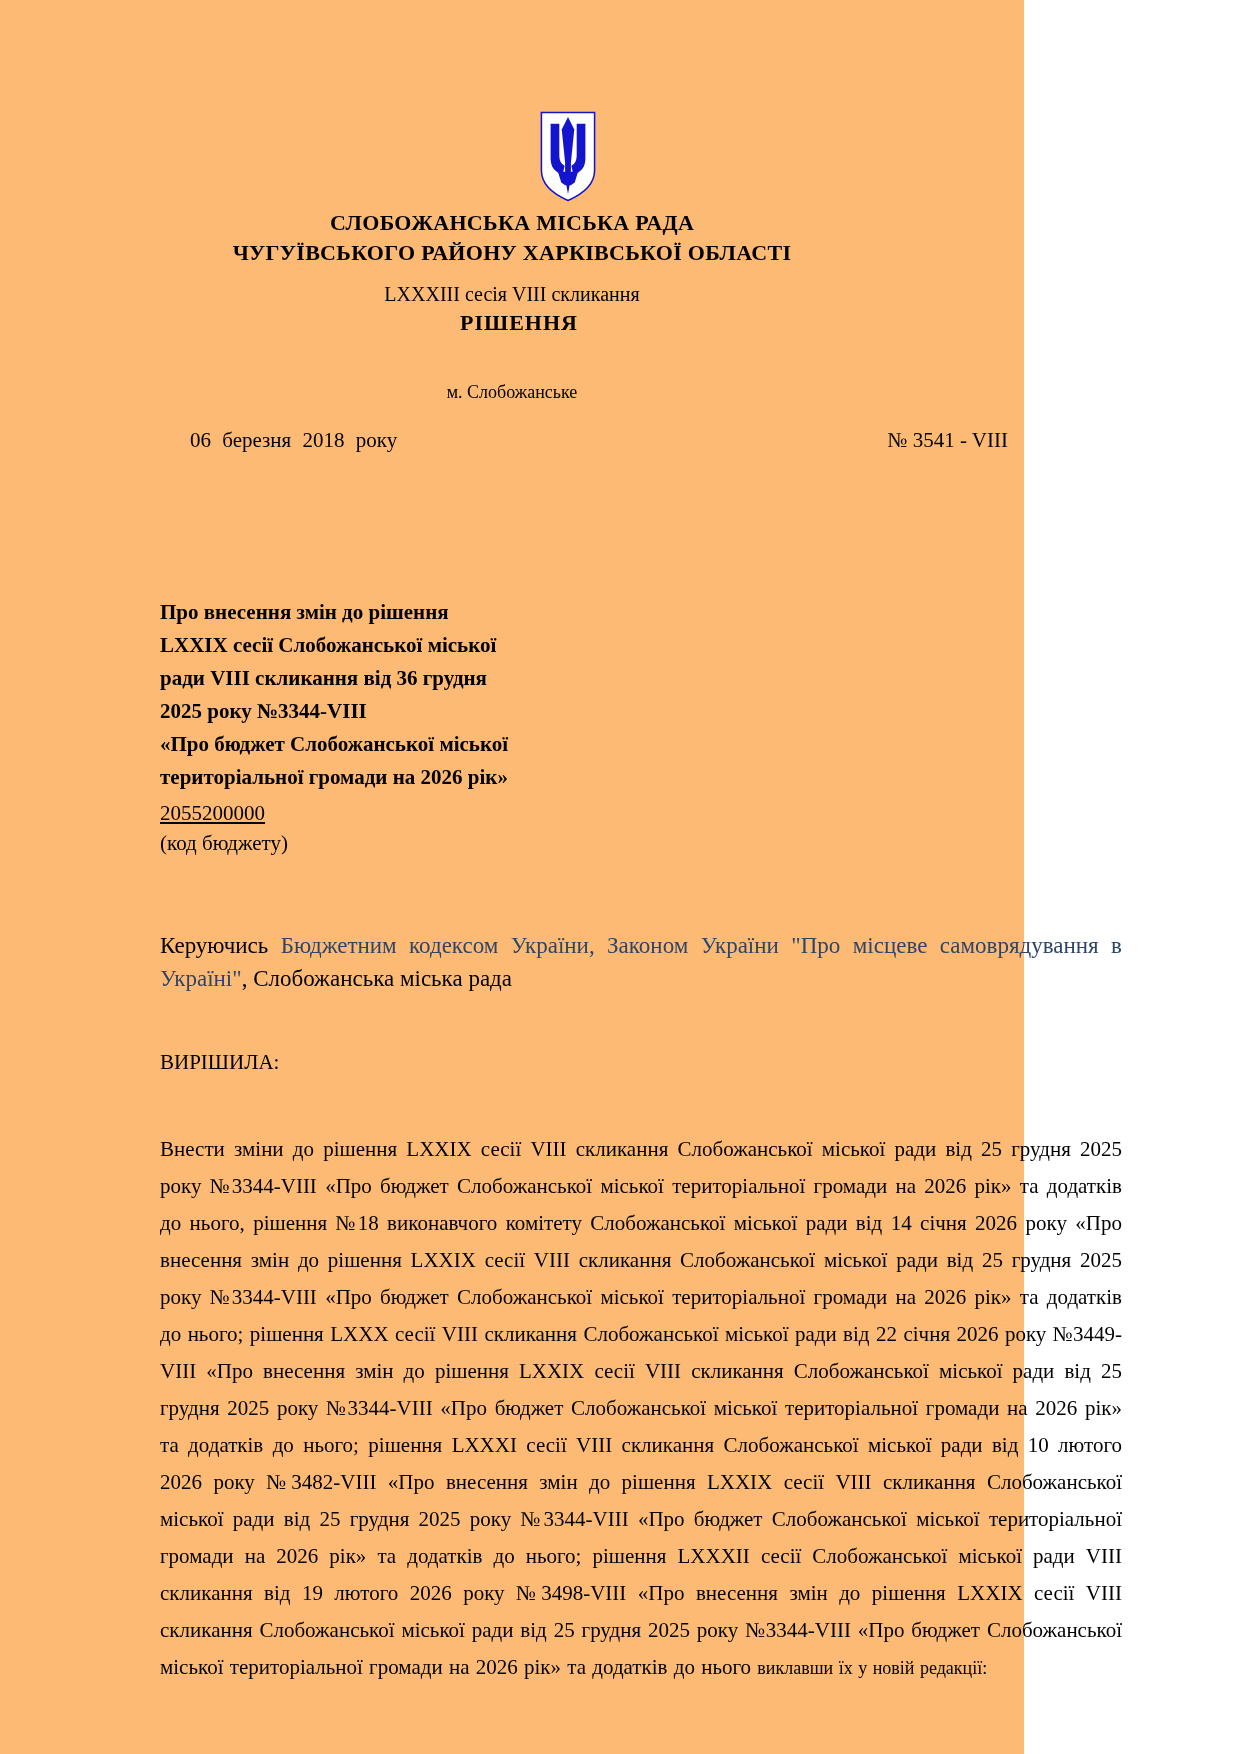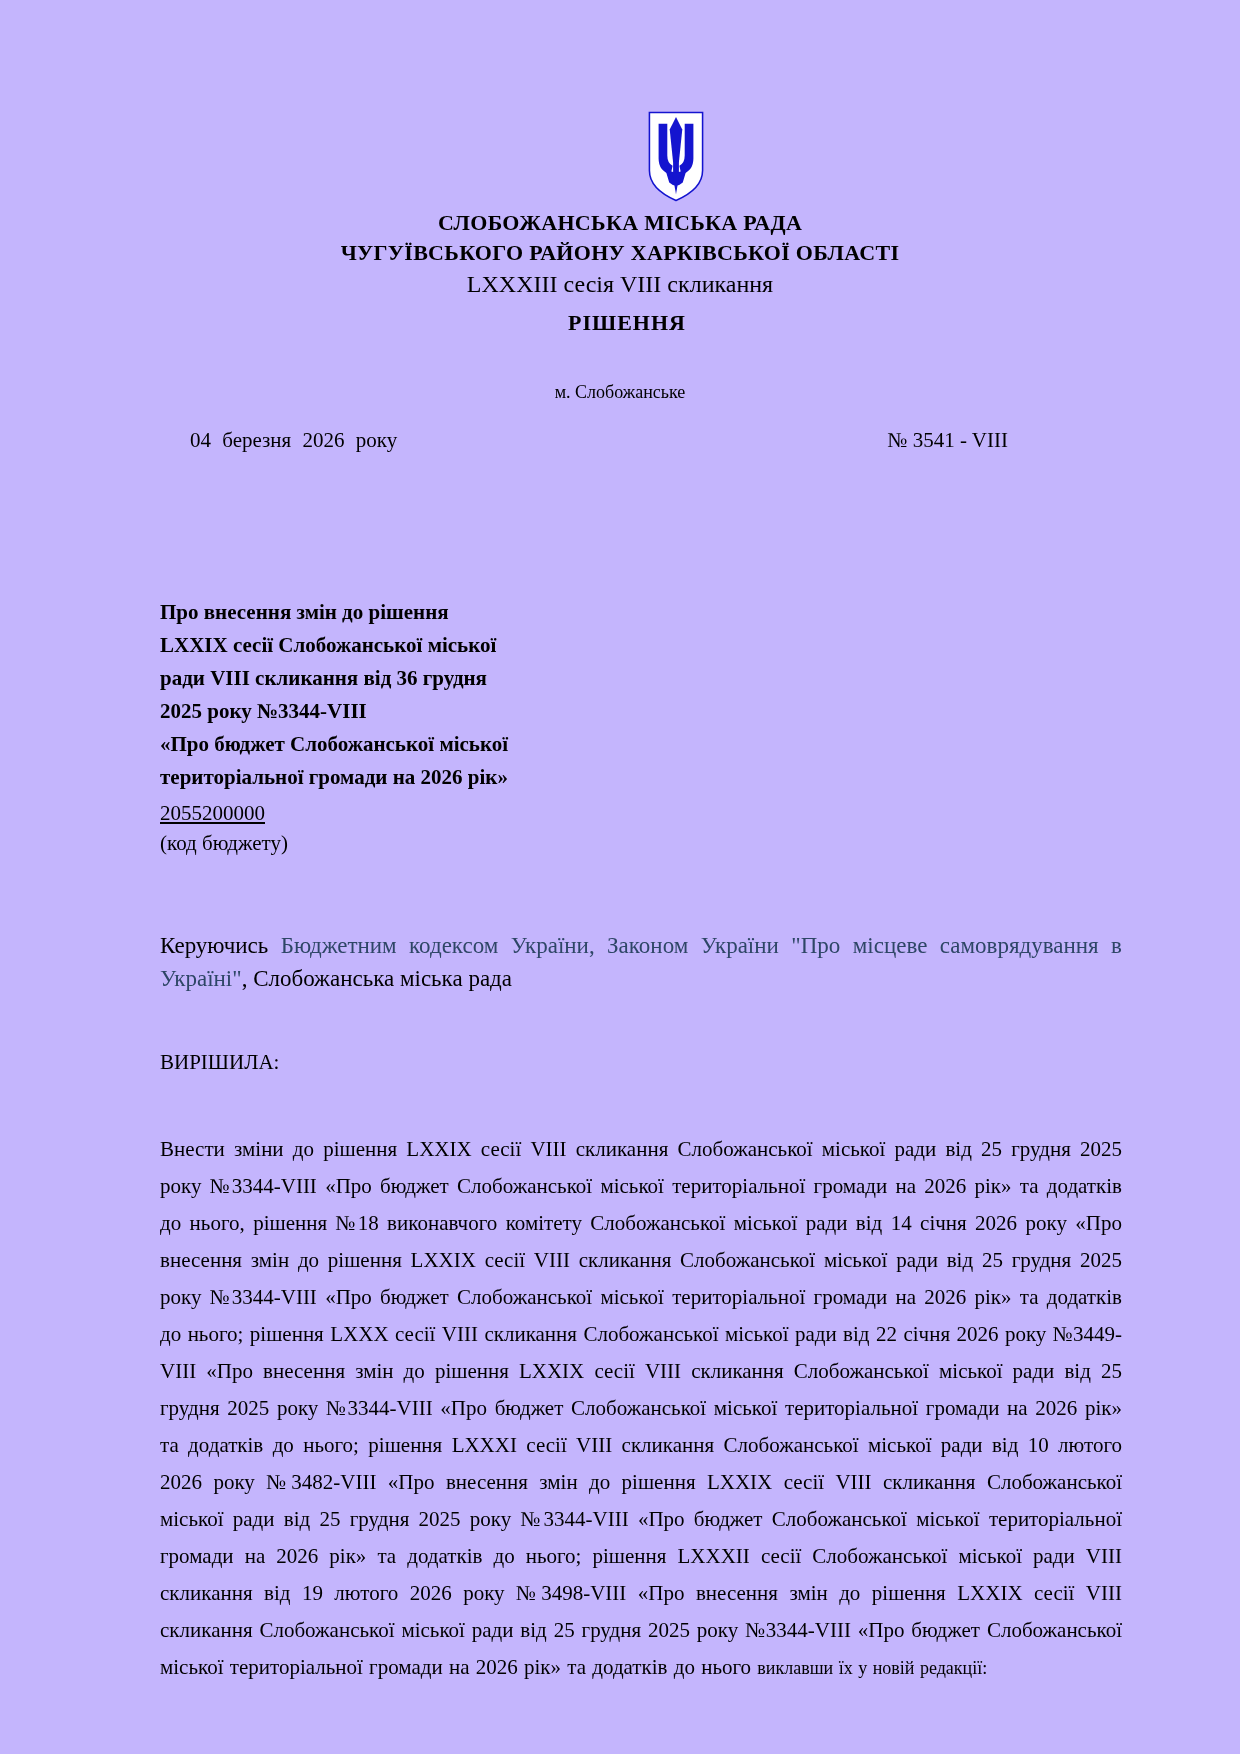--- a/index.html
+++ b/index.html
@@ -2,32 +2,32 @@
 <html lang="uk"><head>
 <meta charset="utf-8">
 <style>
   html,body{margin:0;padding:0;background:#ffffff;}
   body{
     width:1240px;height:1754px;
     font-family:"Liberation Serif","DejaVu Serif",serif;
     color:#000;
     overflow:hidden;
   }
-  .page{position:relative;width:1240px;height:1754px;background:#c4b5fd;}
+  .page{position:relative;width:1024px;height:1754px;background:#fdba74;}
 
   
   .emblem-wrap{
     position:absolute;top:110px;left:0;width:100%;
     display:flex;justify-content:center;
   }
   .emblem{width:58px;height:94px;transform:translateX(56px);}
 
   .org-block{position:absolute;top:208px;left:0;width:100%;text-align:center;}
   .org-line{font-weight:bold;font-size:22px;line-height:30px;letter-spacing:.3px;}
-  .session-line{font-size:24px;line-height:28px;margin-top:2px;}
+  .session-line{font-size:20px;line-height:28px;margin-top:12px;}
 
   .doc-type{
     position:absolute;top:310px;left:0;width:100%;
     text-align:center;font-weight:bold;font-size:22px;letter-spacing:1px;padding-left:7px;
   }
 
   .city-line{
     position:absolute;top:382px;left:0;width:100%;
     text-align:center;font-size:18px;
   }
@@ -95,21 +95,21 @@
     <div class="org-line">СЛОБОЖАНСЬКА МІСЬКА РАДА</div>
     <div class="org-line">ЧУГУЇВСЬКОГО РАЙОНУ ХАРКІВСЬКОЇ ОБЛАСТІ</div>
     <div class="session-line">LXXXIII  сесія VIII скликання</div>
   </div>
 
   <div class="doc-type">РІШЕННЯ</div>
 
   <div class="city-line">м. Слобожанське</div>
 
   <div class="date-row">
-    <span class="date">04  березня  2026 року</span>
+    <span class="date">06  березня  2018 року</span>
     <span class="number">№ 3541 - VIII</span>
   </div>
 
   <div class="subject">
     <div>Про  внесення змін до рішення</div>
     <div>LXXIX сесії Слобожанської  міської</div>
     <div>ради VIII скликання від 36 грудня</div>
     <div>2025 року №3344-VIII</div>
     <div>«Про бюджет Слобожанської міської</div>
     <div>територіальної громади на 2026 рік»</div>

